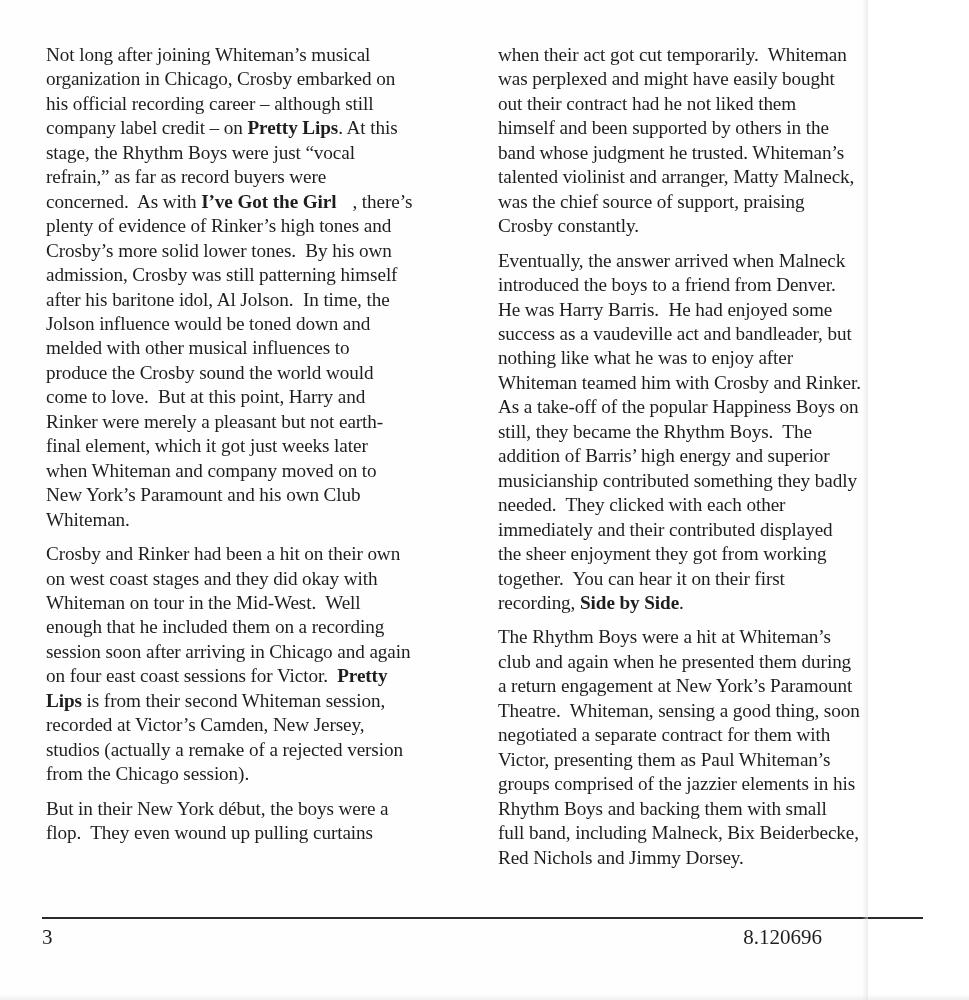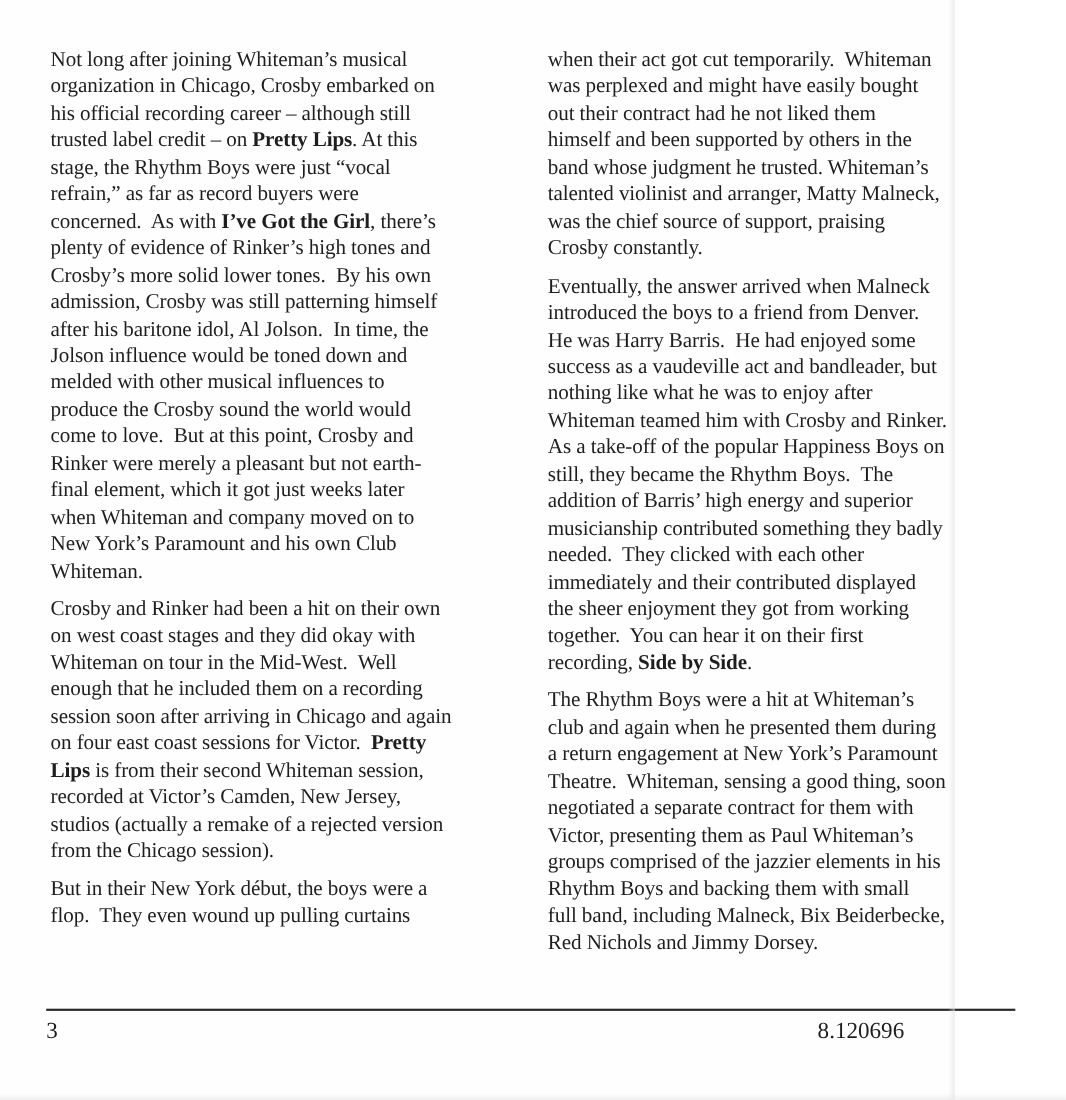--- a/index.html
+++ b/index.html
@@ -78,32 +78,32 @@
 </style>
 </head>
 <body>
 
 <div class="page">
   <div class="column col-left">
       <p class="para">
         <span class="line"><span style="white-space: pre;">Not long after joining Whiteman’s musical</span></span>
         <span class="line"><span style="white-space: pre;">organization in Chicago, Crosby embarked on</span></span>
         <span class="line"><span style="white-space: pre;">his official recording career – although still</span></span>
-        <span class="line"><span style="white-space: pre;">trusted label credit – on </span><span class="title" style="white-space: pre;">Pretty Lips</span><span style="white-space: pre;">. At this</span></span>
+        <span class="line"><span style="white-space: pre;">company label credit – on </span><span class="title" style="white-space: pre;">Pretty Lips</span><span style="white-space: pre;">. At this</span></span>
         <span class="line"><span style="white-space: pre;">stage, the Rhythm Boys were just “vocal</span></span>
         <span class="line"><span style="white-space: pre;">refrain,” as far as record buyers were</span></span>
-        <span class="line"><span style="white-space: pre;">concerned.  As with </span><span class="title" style="white-space: pre;">I’ve Got the Girl</span><span style="white-space: pre;">, there’s</span></span>
+        <span class="line"><span style="white-space: pre;">concerned.  As with </span><span class="title" style="white-space: pre;">I’ve Got the Girl</span><span style="white-space: pre; padding-left: 16px;">, there’s</span></span>
         <span class="line"><span style="white-space: pre;">plenty of evidence of Rinker’s high tones and</span></span>
         <span class="line"><span style="white-space: pre;">Crosby’s more solid lower tones.  By his own</span></span>
         <span class="line"><span style="white-space: pre;">admission, Crosby was still patterning himself</span></span>
         <span class="line"><span style="white-space: pre;">after his baritone idol, Al Jolson.  In time, the</span></span>
         <span class="line"><span style="white-space: pre;">Jolson influence would be toned down and</span></span>
         <span class="line"><span style="white-space: pre;">melded with other musical influences to</span></span>
         <span class="line"><span style="white-space: pre;">produce the Crosby sound the world would</span></span>
-        <span class="line"><span style="white-space: pre;">come to love.  But at this point, Crosby and</span></span>
+        <span class="line"><span style="white-space: pre;">come to love.  But at this point, Harry and</span></span>
         <span class="line"><span style="white-space: pre;">Rinker were merely a pleasant but not earth-</span></span>
         <span class="line"><span style="white-space: pre;">final element, which it got just weeks later</span></span>
         <span class="line"><span style="white-space: pre;">when Whiteman and company moved on to</span></span>
         <span class="line"><span style="white-space: pre;">New York’s Paramount and his own Club</span></span>
         <span class="line"><span style="white-space: pre;">Whiteman.</span></span>
       </p>
       <p class="para">
         <span class="line"><span style="white-space: pre;">Crosby and Rinker had been a hit on their own</span></span>
         <span class="line"><span style="white-space: pre;">on west coast stages and they did okay with</span></span>
         <span class="line"><span style="white-space: pre;">Whiteman on tour in the Mid-West.  Well</span></span>

